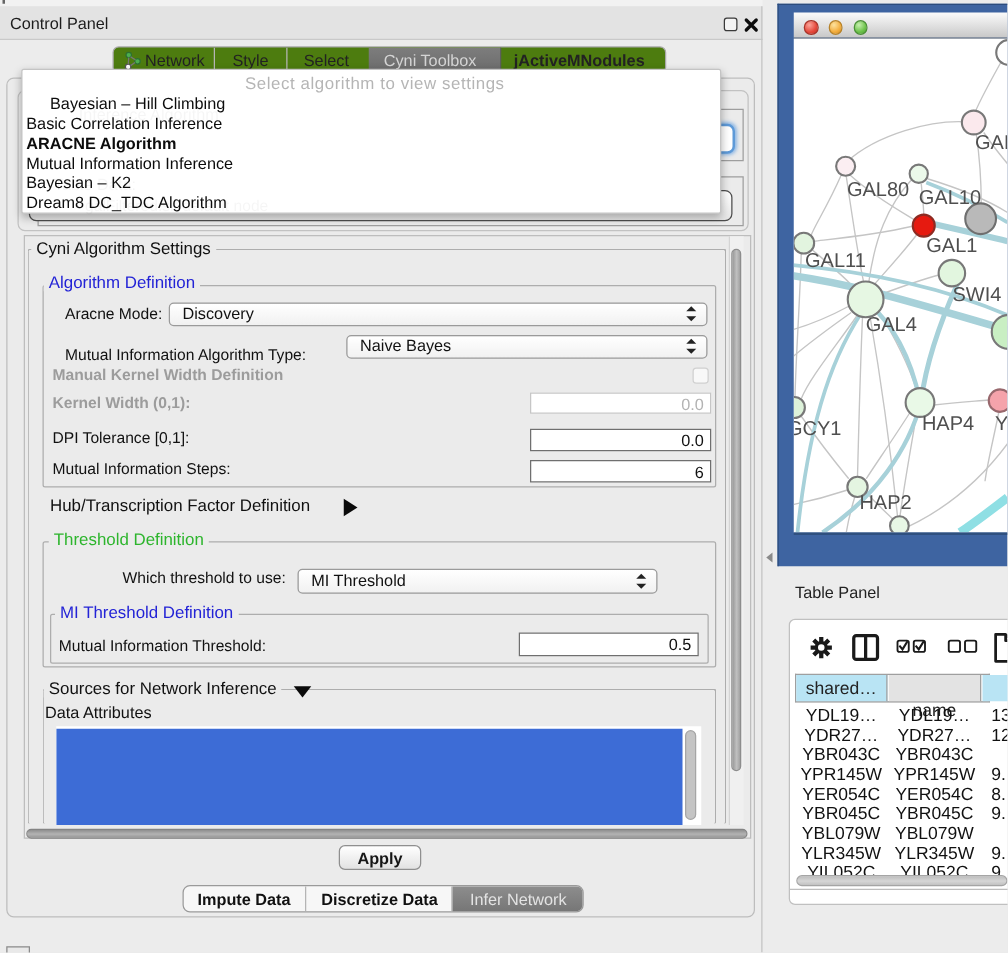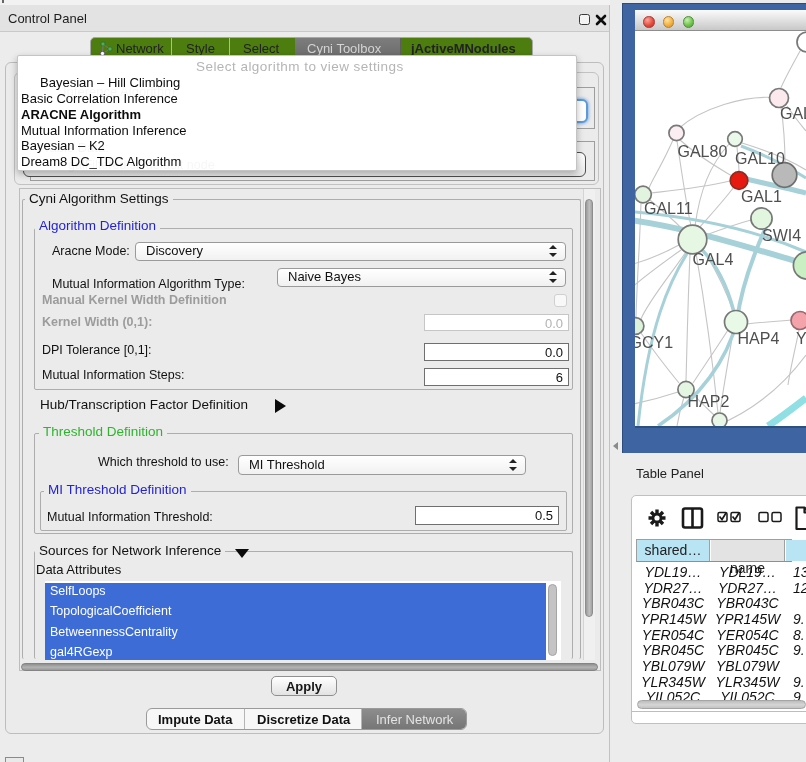--- a/index.html
+++ b/index.html
@@ -90,21 +90,20 @@
 <div class="grplbl" style="left:44px;top:482px;color:#2323d6;">MI Threshold Definition</div>
 <div class="abs blbl" style="left:47px;top:509.5px;">Mutual Information Threshold:</div>
 <div class="fld" style="left:415px;top:506px;width:144px;height:19px;">0.5</div>
 
 <div class="grp" style="left:34px;top:551px;width:539px;height:108px;border-bottom:none;"></div>
 <div class="grplbl" style="left:35px;top:543px;color:#111;">Sources for Network Inference</div>
 <div class="abs" style="left:235px;top:548.5px;width:0;height:0;border-left:7.5px solid transparent;border-right:7.5px solid transparent;border-top:9px solid #0a0a0a;"></div>
 <div class="abs blbl" style="left:36px;top:562px;font-size:13px;">Data Attributes</div>
 <div class="abs" style="left:45px;top:581px;width:516px;height:79px;background:#fff;overflow:hidden;">
  <div class="abs" style="left:0;top:2px;width:501px;height:77px;background:#3d6cd6;"></div>
- <div class="abs" style="left:5px;top:0px;font-size:12.5px;color:#fff;line-height:20.3px;">SelfLoops<br>TopologicalCoefficient<br>BetweennessCentrality<br>gal4RGexp</div>
  <div class="abs" style="left:503px;top:3px;width:9px;height:72px;border-radius:4.5px;background:#c4c4c4;border:0.5px solid #a5a5a5;"></div>
 </div>
 
 <div class="abs" style="left:271px;top:676px;width:66px;height:20px;border:1px solid #8f8f8f;border-radius:5px;background:linear-gradient(#ffffff,#e2e2e2);font-size:13px;font-weight:600;color:#161616;text-align:center;padding-top:2px;">Apply</div>
 <div class="abs" style="left:146px;top:707.5px;width:321px;height:22px;border:1px solid #9a9a9a;border-radius:6px;background:#f7f7f7;overflow:hidden;">
  <div class="abs" style="left:0;top:0;width:98px;height:22px;border-right:1px solid #b5b5b5;"></div>
  <div class="abs" style="left:98px;top:0;width:117px;height:22px;border-right:1px solid #b5b5b5;"></div>
  <div class="abs" style="left:215px;top:0;width:106px;height:22px;background:linear-gradient(#8d8d8d,#747474);"></div>
  <div class="abs" style="left:11px;top:3px;font-size:13px;font-weight:bold;color:#111;">Impute Data</div>
  <div class="abs" style="left:110px;top:3px;font-size:13px;font-weight:bold;color:#111;">Discretize Data</div>
@@ -231,21 +230,21 @@
 <path d="M74.5 12.5 L77 15.5 L81 9" stroke-width="1.7"></path>
         <path d="M87.5 12.5 L90 15.5 L94 9" stroke-width="1.7"></path>
 </g>
 <path d="M151.5 3.5 h8 l5 5 v16.5 h-13 z M159.5 3.5 v5 h5" fill="none" stroke="#1a1a1a" stroke-width="2.2" stroke-linejoin="round"></path>
 </svg>
 <div class="abs" style="left:636px;top:539px;width:156px;height:23px;border:1px solid #9f9f9f;border-bottom:1px solid #8f8f8f;">
  <div class="abs" style="left:0;top:0;width:73px;height:21px;background:#b9e4f4;border-right:1px solid #a0a0a0;text-align:center;font-size:14px;color:#222;padding-top:2px;">shared…</div>
  <div class="abs" style="left:74px;top:0;width:74px;height:21px;background:#e3e3e3;border-right:1px solid #a0a0a0;text-align:center;font-size:14px;color:#222;padding-top:20px;">name</div>
  <div class="abs" style="left:149px;top:0;width:21px;height:21px;background:#b9e4f4;"></div>
 </div>
-<div class="abs" style="left:631px;top:562px;width:175px;height:138px;overflow:hidden;font-style:italic;">
+<div class="abs" style="left:631px;top:562px;width:175px;height:138px;overflow:hidden;">
 <div class="abs" style="left:-631px;top:-562px;width:806px;height:762px;">
 <div class="abs" style="left:636px;top:564.0px;width:74px;text-align:center;font-size:14px;color:#111;">YDL19…</div>
         <div class="abs" style="left:710px;top:564.0px;width:75px;text-align:center;font-size:14px;color:#111;">YDL19…</div>
         <div class="abs" style="left:793px;top:564.0px;font-size:14px;color:#111;">13</div>
 <div class="abs" style="left:636px;top:579.65px;width:74px;text-align:center;font-size:14px;color:#111;">YDR27…</div>
         <div class="abs" style="left:710px;top:579.65px;width:75px;text-align:center;font-size:14px;color:#111;">YDR27…</div>
         <div class="abs" style="left:793px;top:579.65px;font-size:14px;color:#111;">12</div>
 <div class="abs" style="left:636px;top:595.3px;width:74px;text-align:center;font-size:14px;color:#111;">YBR043C</div>
         <div class="abs" style="left:710px;top:595.3px;width:75px;text-align:center;font-size:14px;color:#111;">YBR043C</div>
 <div class="abs" style="left:636px;top:610.9499999999999px;width:74px;text-align:center;font-size:14px;color:#111;">YPR145W</div>

